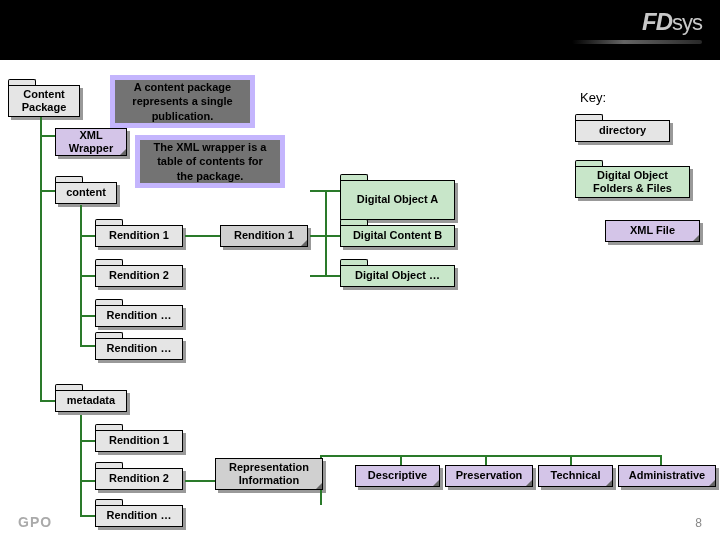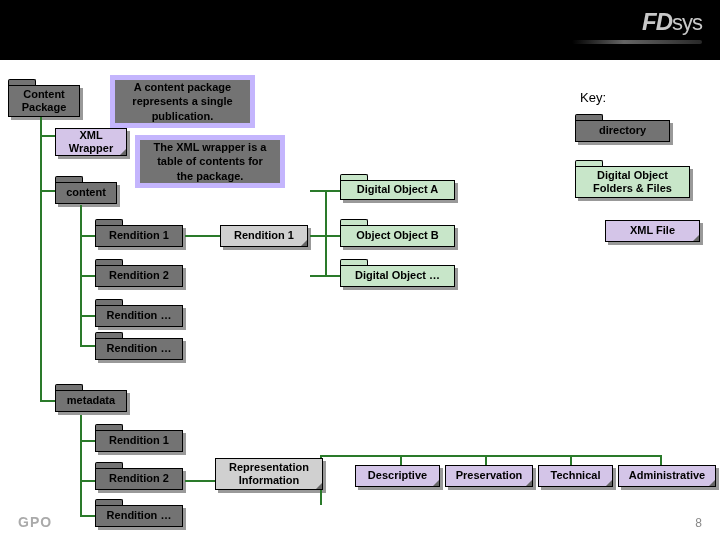--- a/index.html
+++ b/index.html
@@ -7,21 +7,21 @@
   .header { width: 720px; height: 60px; background: #000; position: relative; }
   .logo { position: absolute; right: 18px; top: 8px; color: #c8c8c8; font-size: 24px; font-weight: bold; font-family: Arial, sans-serif; letter-spacing: -1px; }
   .logo .fd { font-style: italic; font-weight: 900; }
   .logo .sys { font-weight: 300; font-size: 22px; }
   .logo-underline { position: absolute; right: 18px; top: 40px; width: 130px; height: 4px; border-radius: 2px; background: linear-gradient(90deg, rgba(200,200,200,0) 0%, rgba(200,200,200,0.5) 40%, rgba(200,200,200,0.2) 100%); }
   .diagram { position: absolute; left: 0; top: 60px; width: 720px; height: 480px; }
   .folder { position: absolute; }
   .folder-tab { position: absolute; left: 0; top: -6px; width: 28px; height: 8px; border: 1px solid #000; border-bottom: none; border-radius: 2px 2px 0 0; }
   .folder-body { position: absolute; left: 0; top: 0; width: 100%; height: 100%; border: 1px solid #000; display: flex; align-items: center; justify-content: center; text-align: center; font-size: 11px; font-weight: bold; padding: 2px 4px; line-height: 1.2; }
   .folder-shadow { position: absolute; right: -3px; bottom: -3px; width: 100%; height: 100%; background: #999; z-index: -1; }
-  .yellow .folder-tab, .yellow .folder-body { background: #737373; }
+  .yellow .folder-tab, .yellow .folder-body { background: #e5e5e5; }
   .green .folder-tab, .green .folder-body { background: #c8e6c9; }
   .file { position: absolute; }
   .file-body { width: 100%; height: 100%; border: 1px solid #000; display: flex; align-items: center; justify-content: center; text-align: center; font-size: 11px; font-weight: bold; padding: 2px 4px; line-height: 1.2; position: relative; }
   .file-shadow { position: absolute; right: -3px; bottom: -3px; width: 100%; height: 100%; background: #999; z-index: -1; }
   .file-corner { position: absolute; right: 0; bottom: 0; width: 0; height: 0; border-style: solid; border-width: 0 0 6px 6px; border-color: transparent transparent #666 transparent; }
   .purple .file-body { background: #d4c5e8; }
   .gray .file-body { background: #d0d0d0; }
   .callout { position: absolute; background: #737373; border: 5px solid #c4b5fd; font-size: 11px; font-weight: bold; text-align: center; padding: 0 8px; line-height: 1.3; }
   .callout-shadow { position: absolute; right: -3px; bottom: -3px; width: 100%; height: 100%; background: #999; z-index: -1; }
   .key-label { position: absolute; font-size: 13px; }
@@ -122,30 +122,30 @@
   </div>
 
   <div class="file gray" style="left:220px; top:165px; width:88px; height:22px;">
     <div class="file-shadow"></div>
     <div class="file-body">
         <span>Rendition 1</span>
         <div class="file-corner"></div>
       </div>
   </div>
 
-  <div class="folder green" style="left:340px; top:120px; width:115px; height:20px;padding-left:15px;">
+  <div class="folder green" style="left:340px; top:120px; width:115px; height:40px;padding-left:15px;">
     <div class="folder-shadow"></div>
       <div class="folder-tab"></div>
     <div class="folder-body">Digital Object A</div>
   </div>
 
   <div class="folder green" style="left:340px; top:165px; width:115px; height:22px;">
     <div class="folder-shadow"></div>
       <div class="folder-tab"></div>
-    <div class="folder-body">Object Object B</div>
+    <div class="folder-body">Digital Content B</div>
   </div>
 
   <div class="folder green" style="left:340px; top:205px; width:115px; height:22px;">
     <div class="folder-shadow"></div>
       <div class="folder-tab"></div>
     <div class="folder-body">Digital Object …</div>
   </div>
 
   <div class="folder yellow" style="left:55px; top:330px; width:72px; height:22px;">
     <div class="folder-shadow"></div>

